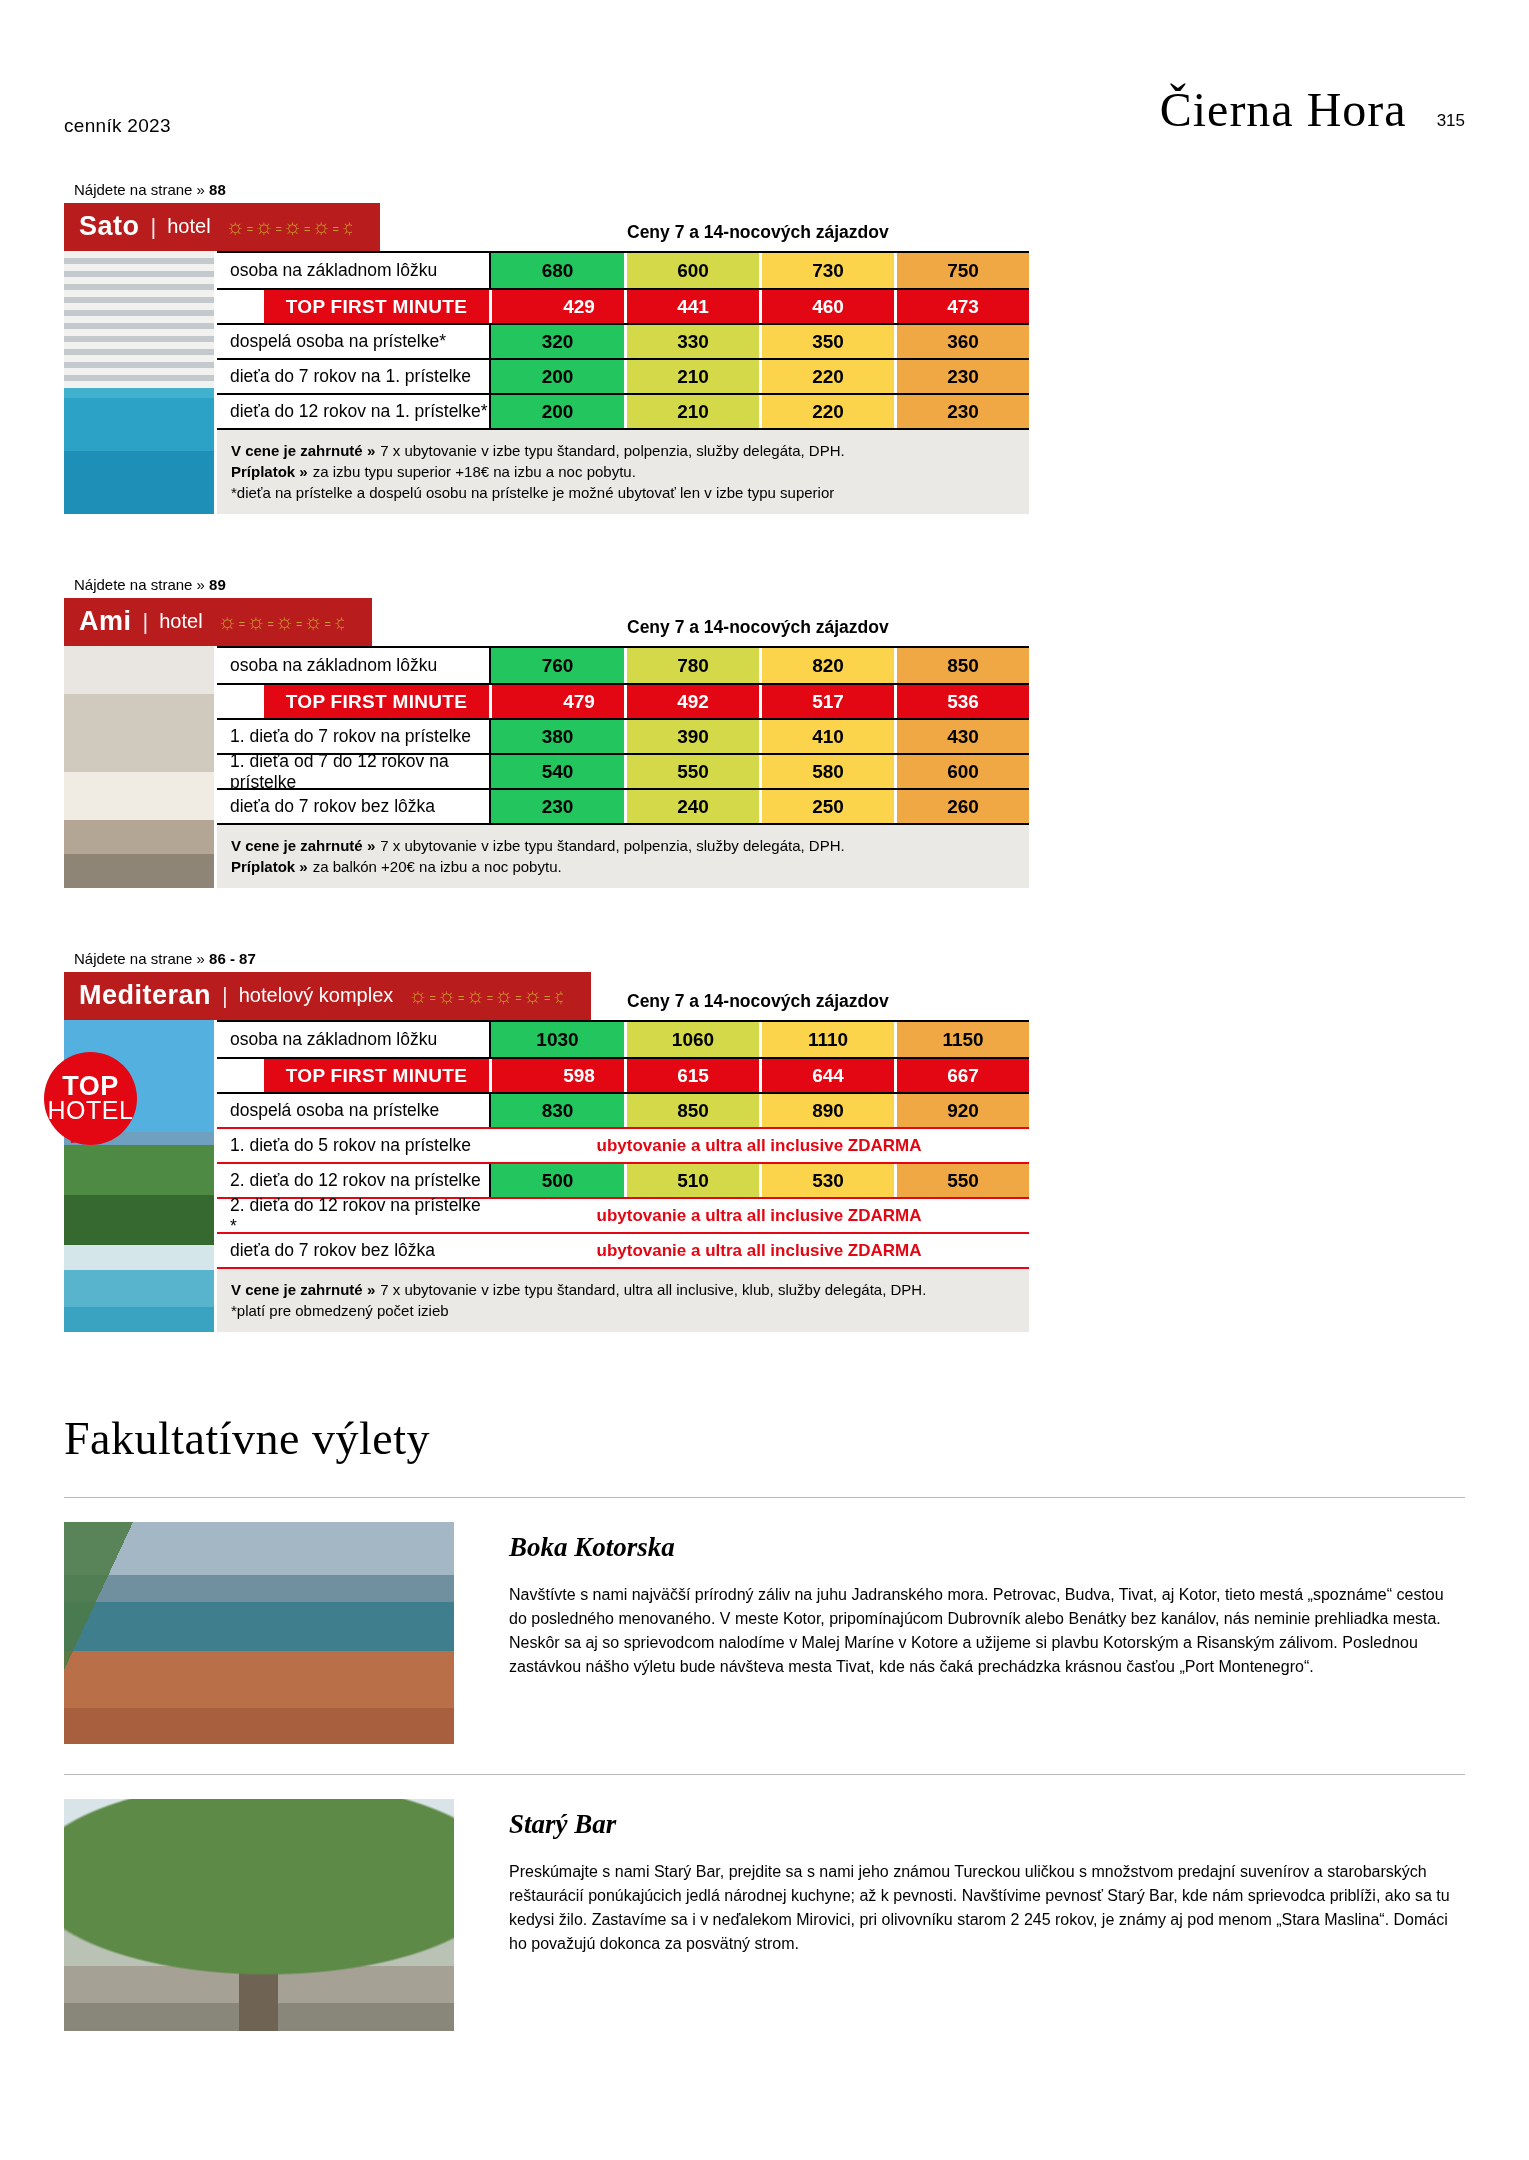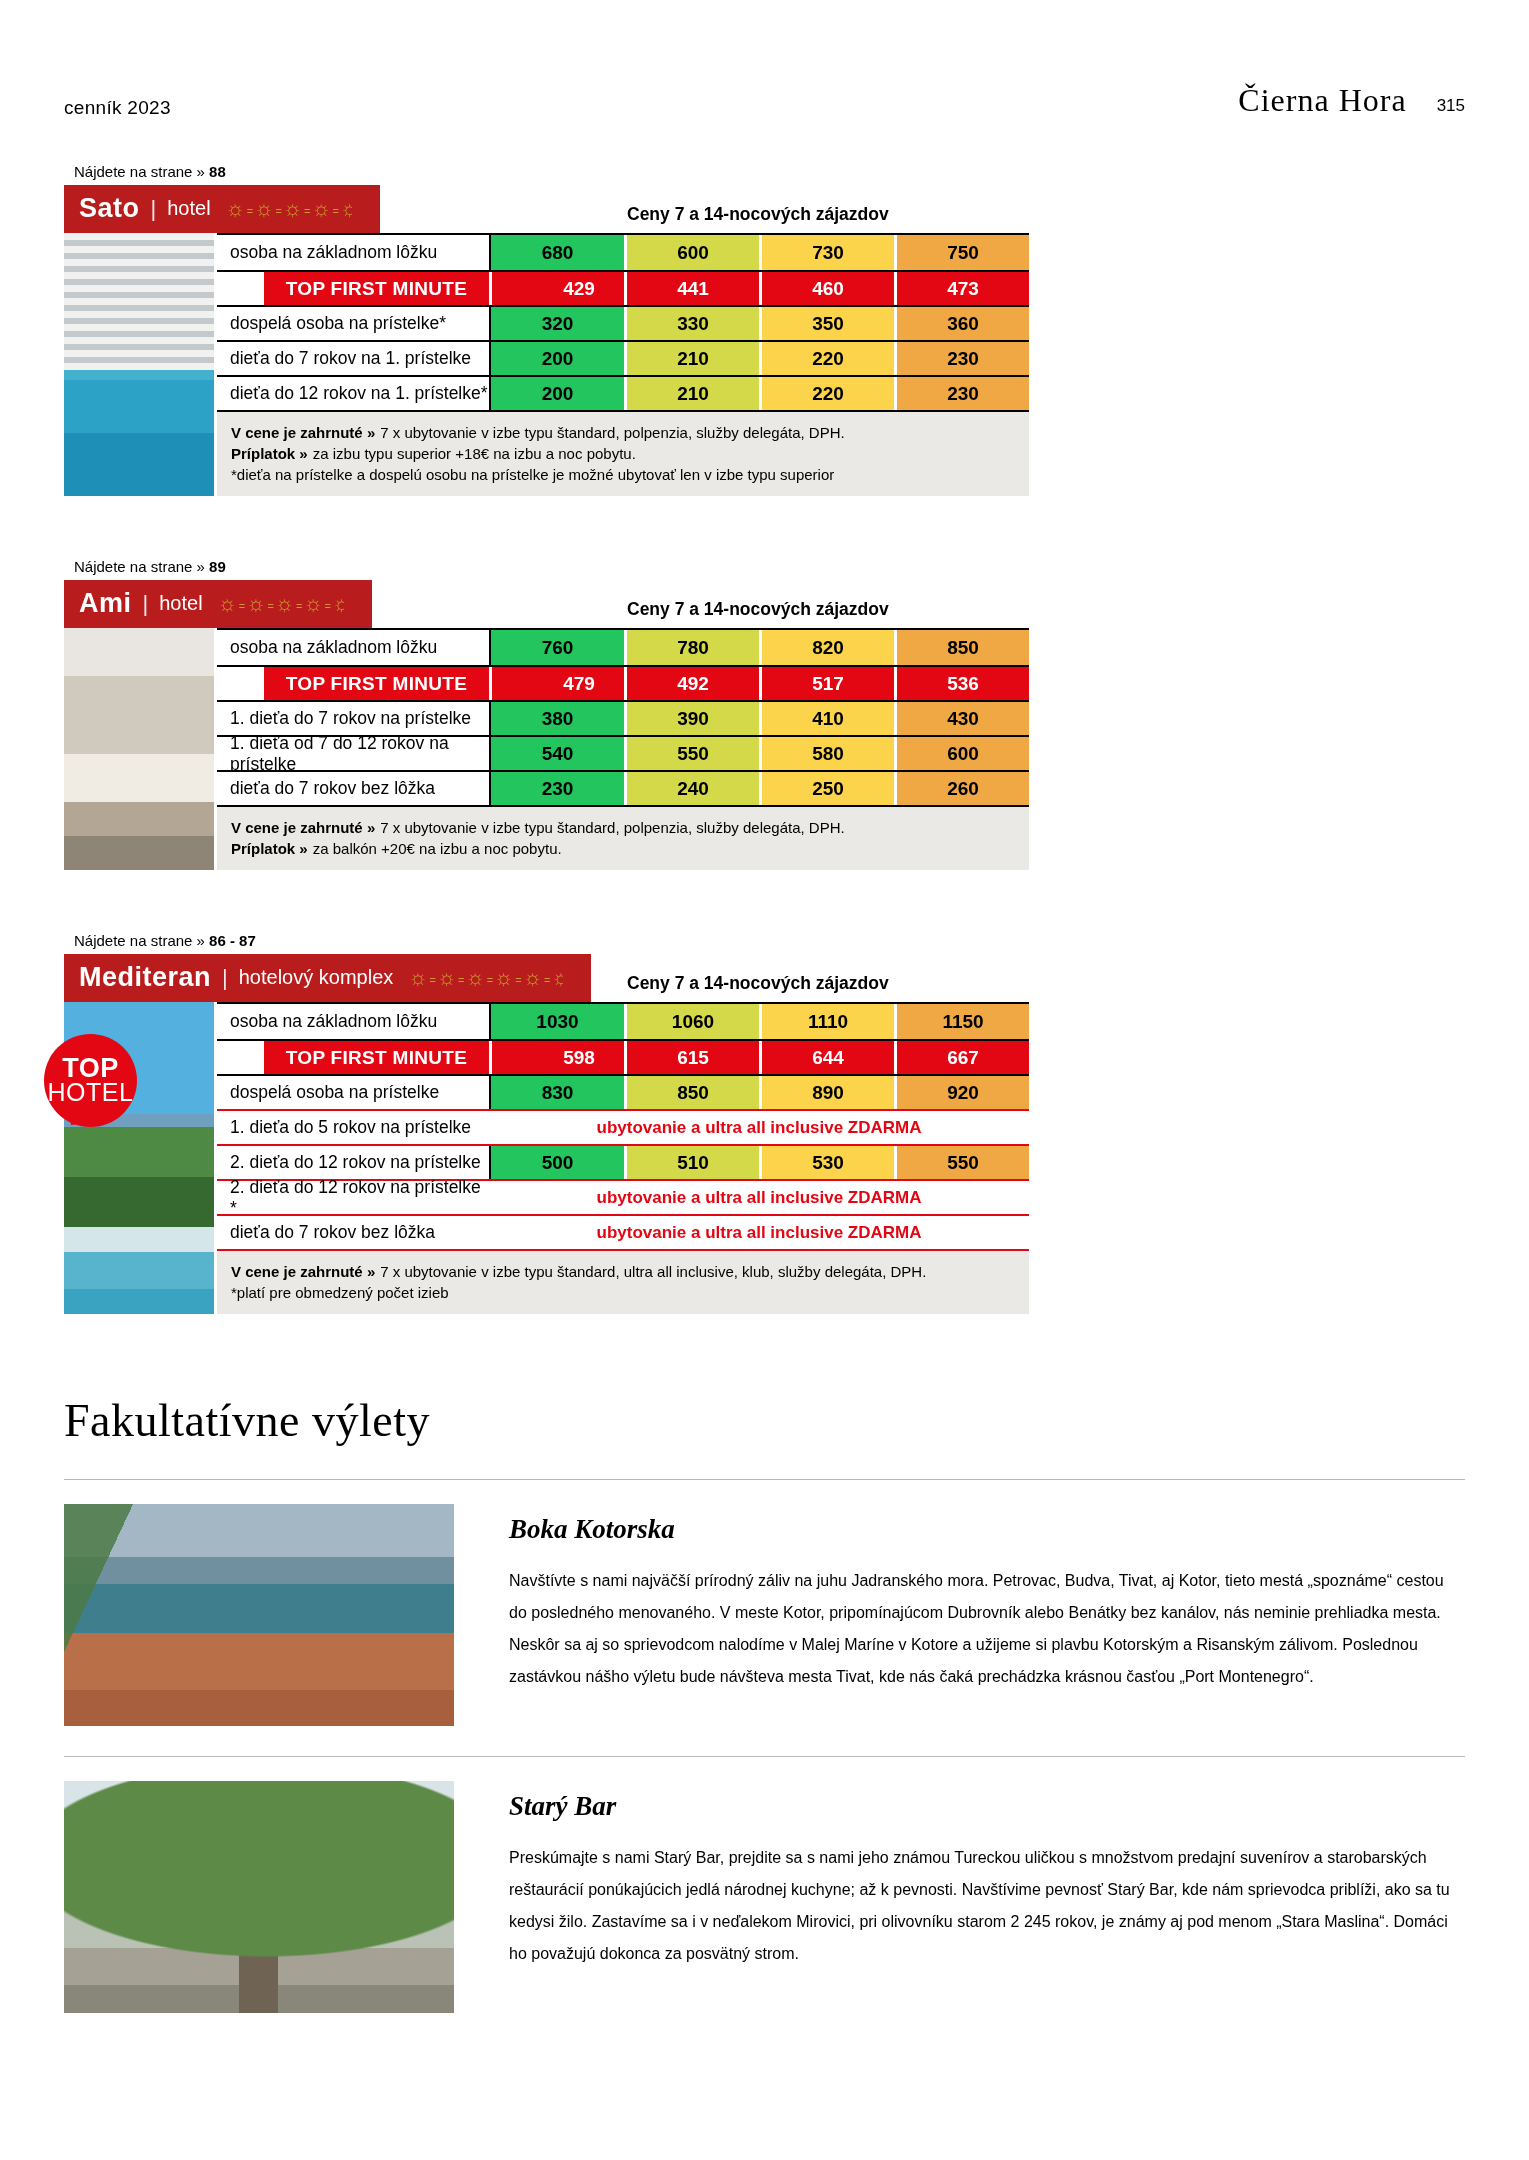--- a/index.html
+++ b/index.html
@@ -7,21 +7,21 @@
   body {
     width:1529px; height:2160px; position:relative;
     font-family:"Liberation Sans", sans-serif; color:#000;
   }
   .page { padding:0 64px; }
 
   
   .header-row { display:flex; justify-content:space-between; align-items:flex-end; padding-top:82px; }
   .catalog-label { font-size:19px; letter-spacing:.3px; }
   .region-group { display:flex; align-items:baseline; gap:30px; }
-  .region-title { font-family:"Liberation Serif","DejaVu Serif",serif; font-size:32px; font-weight:400; letter-spacing:1px; }
+  .region-title { font-family:"Liberation Serif","DejaVu Serif",serif; font-size:48px; font-weight:400; letter-spacing:1px; }
   .page-number { font-size:17px; }
 
   
   .hotel { margin-top:62px; }
   .hotel.first { margin-top:44px; }
   .findref { font-size:15px; padding-left:10px; margin-bottom:5px; }
   .findref b { font-weight:bold; }
   .hotel-head { position:relative; }
   .hotel-label {
     display:inline-flex; align-items:center; gap:11px;
@@ -104,21 +104,21 @@
   }
   .exc-photo.star {
     height:232px;
     background:
       radial-gradient(ellipse 62% 42% at 52% 34%, #5d8a47 0 98%, rgba(0,0,0,0) 100%),
       linear-gradient(90deg, rgba(0,0,0,0) 0 45%, #6f6354 45% 55%, rgba(0,0,0,0) 55%),
       linear-gradient(180deg,#d9e4e8 0 52%, #b9c2b4 52% 72%, #a5a194 72% 88%, #89867a 88% 100%);
   }
   .exc-content { padding-top:10px; }
   .exc-title { font-family:"Liberation Serif","DejaVu Serif",serif; font-style:italic; font-weight:bold; font-size:27px; margin-bottom:20px; }
-  .exc-text { font-size:16px; line-height:32px; max-width:950px; }
+  .exc-text { font-size:16px; line-height:24px; max-width:950px; }
 </style>
 </head>
 <body>
 
 <div class="page">
 
   <div class="header-row">
     <div class="catalog-label">cenník 2023</div>
     <div class="region-group">
       <div class="region-title">Čierna Hora</div>

